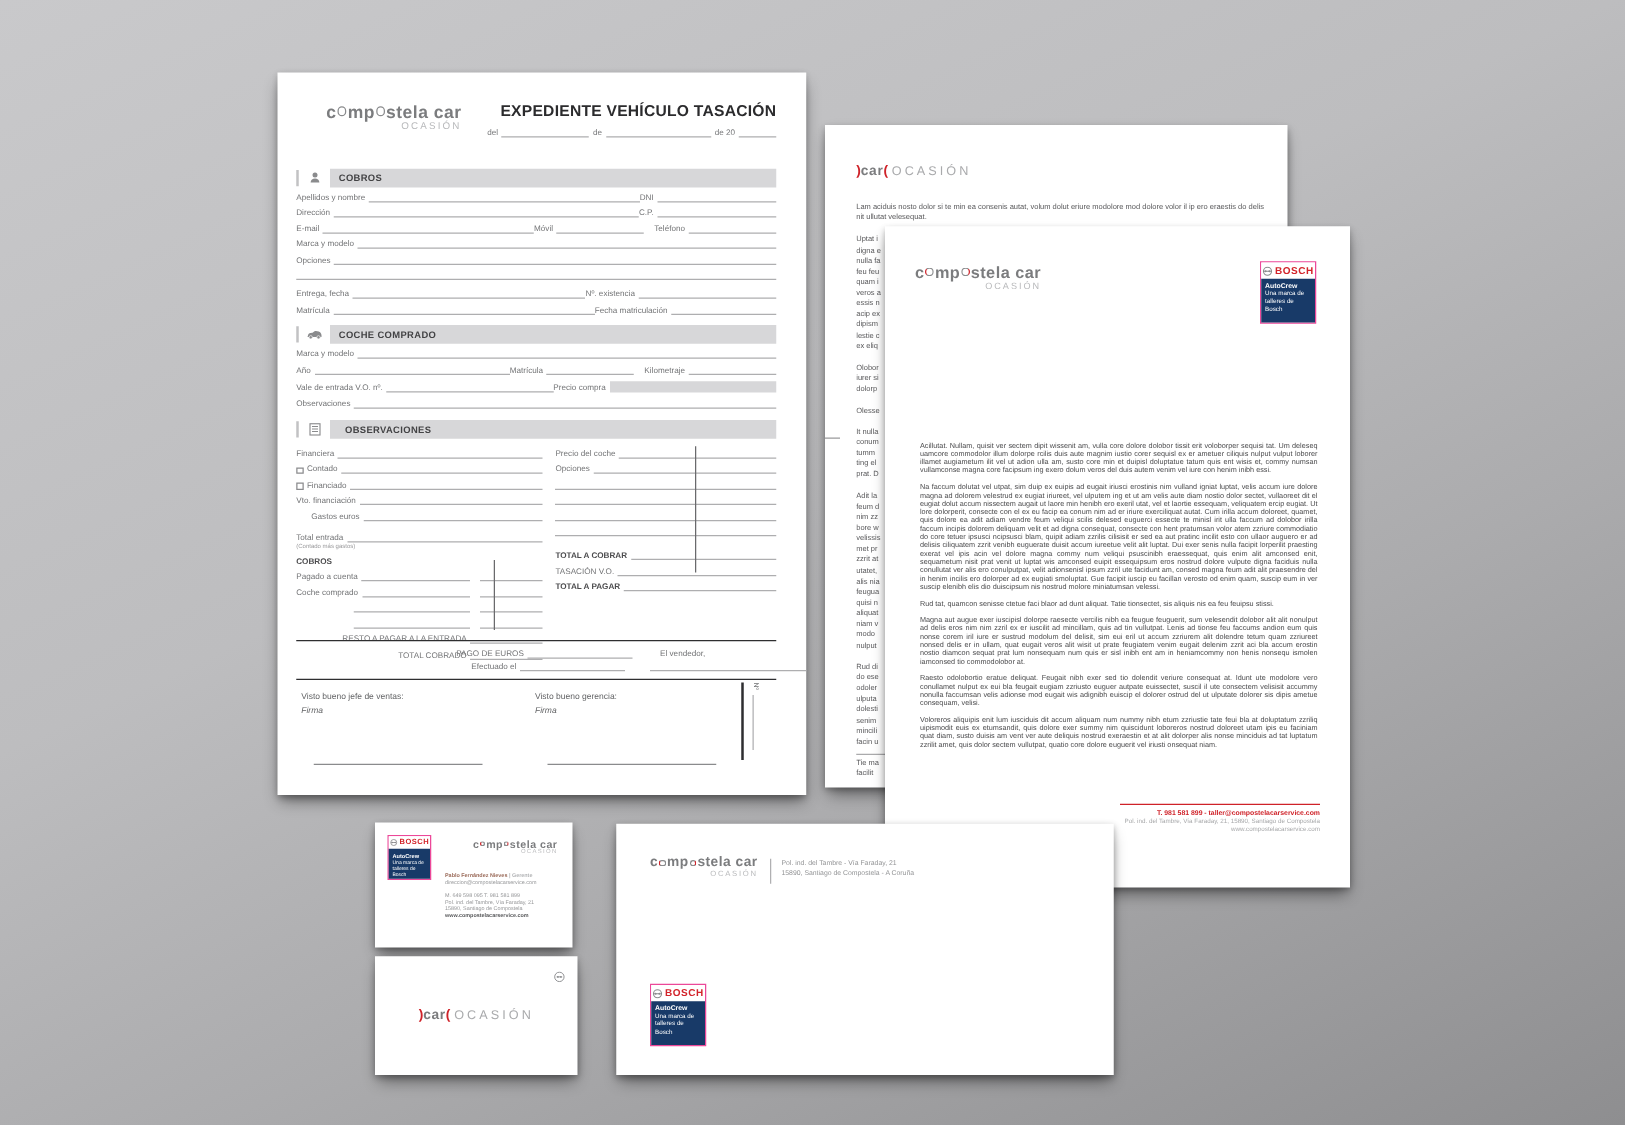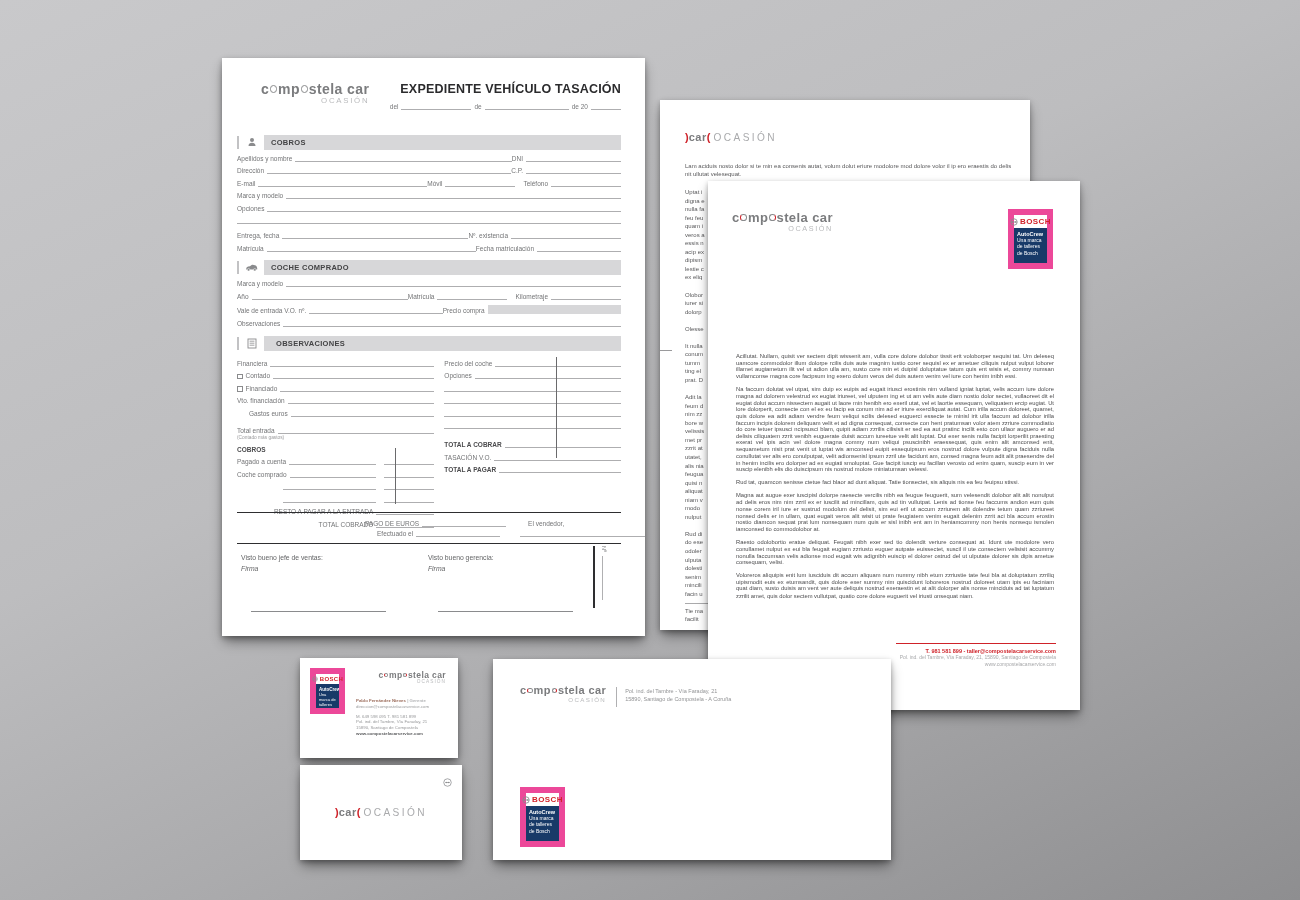--- a/index.html
+++ b/index.html
@@ -18,21 +18,21 @@
   .cc-logo.red .logo-o.o1 { border-left-color:#cf2229; border-bottom-color:#8a8b8d; }
   .cc-logo.red .logo-o.o2 { border-right-color:#cf2229; }
   .cc-sub { color:#b9babc; font-weight:normal; letter-spacing:.22em; text-align:right;
             font-size:.56em; margin-top:.18em; }
   
   .car-logo { white-space:nowrap; line-height:1; }
   .car-mark { color:#cf2229; font-weight:bold; }
   .car-word { color:#7b7c7e; font-weight:bold; letter-spacing:.5px; }
   .car-sub  { color:#a9aaac; letter-spacing:.24em; font-size:.92em; }
   
-  .bosch-block { background:#fff; border:6px solid #ec4899; }
+  .bosch-block { background:#fff; border:1px solid #ec4899; }
   .bosch-top { display:flex; align-items:center; justify-content:center; gap:2px; padding:2px 2px; background:#fff; }
   .bosch-word { color:#d2232a; font-weight:bold; letter-spacing:.4px; }
   .bosch-sym svg { display:block; }
   .autocrew { background:#183a68; color:#fff; padding:3px 3px; overflow:hidden; }
   .ac-title { font-weight:bold; }
   .ac-sub { line-height:1.25; }
   .bb-lg { width:45px; } .bb-lg .bosch-word{font-size:8px;} .bb-lg .autocrew{height:35px;}
   .bb-lg .ac-title{font-size:5.5px;} .bb-lg .ac-sub{font-size:5px;}
   .bb-sm { width:35px; } .bb-sm .bosch-word{font-size:6px;} .bb-sm .autocrew{height:24px;}
   .bb-sm .ac-title{font-size:4.5px;} .bb-sm .ac-sub{font-size:4px;}

